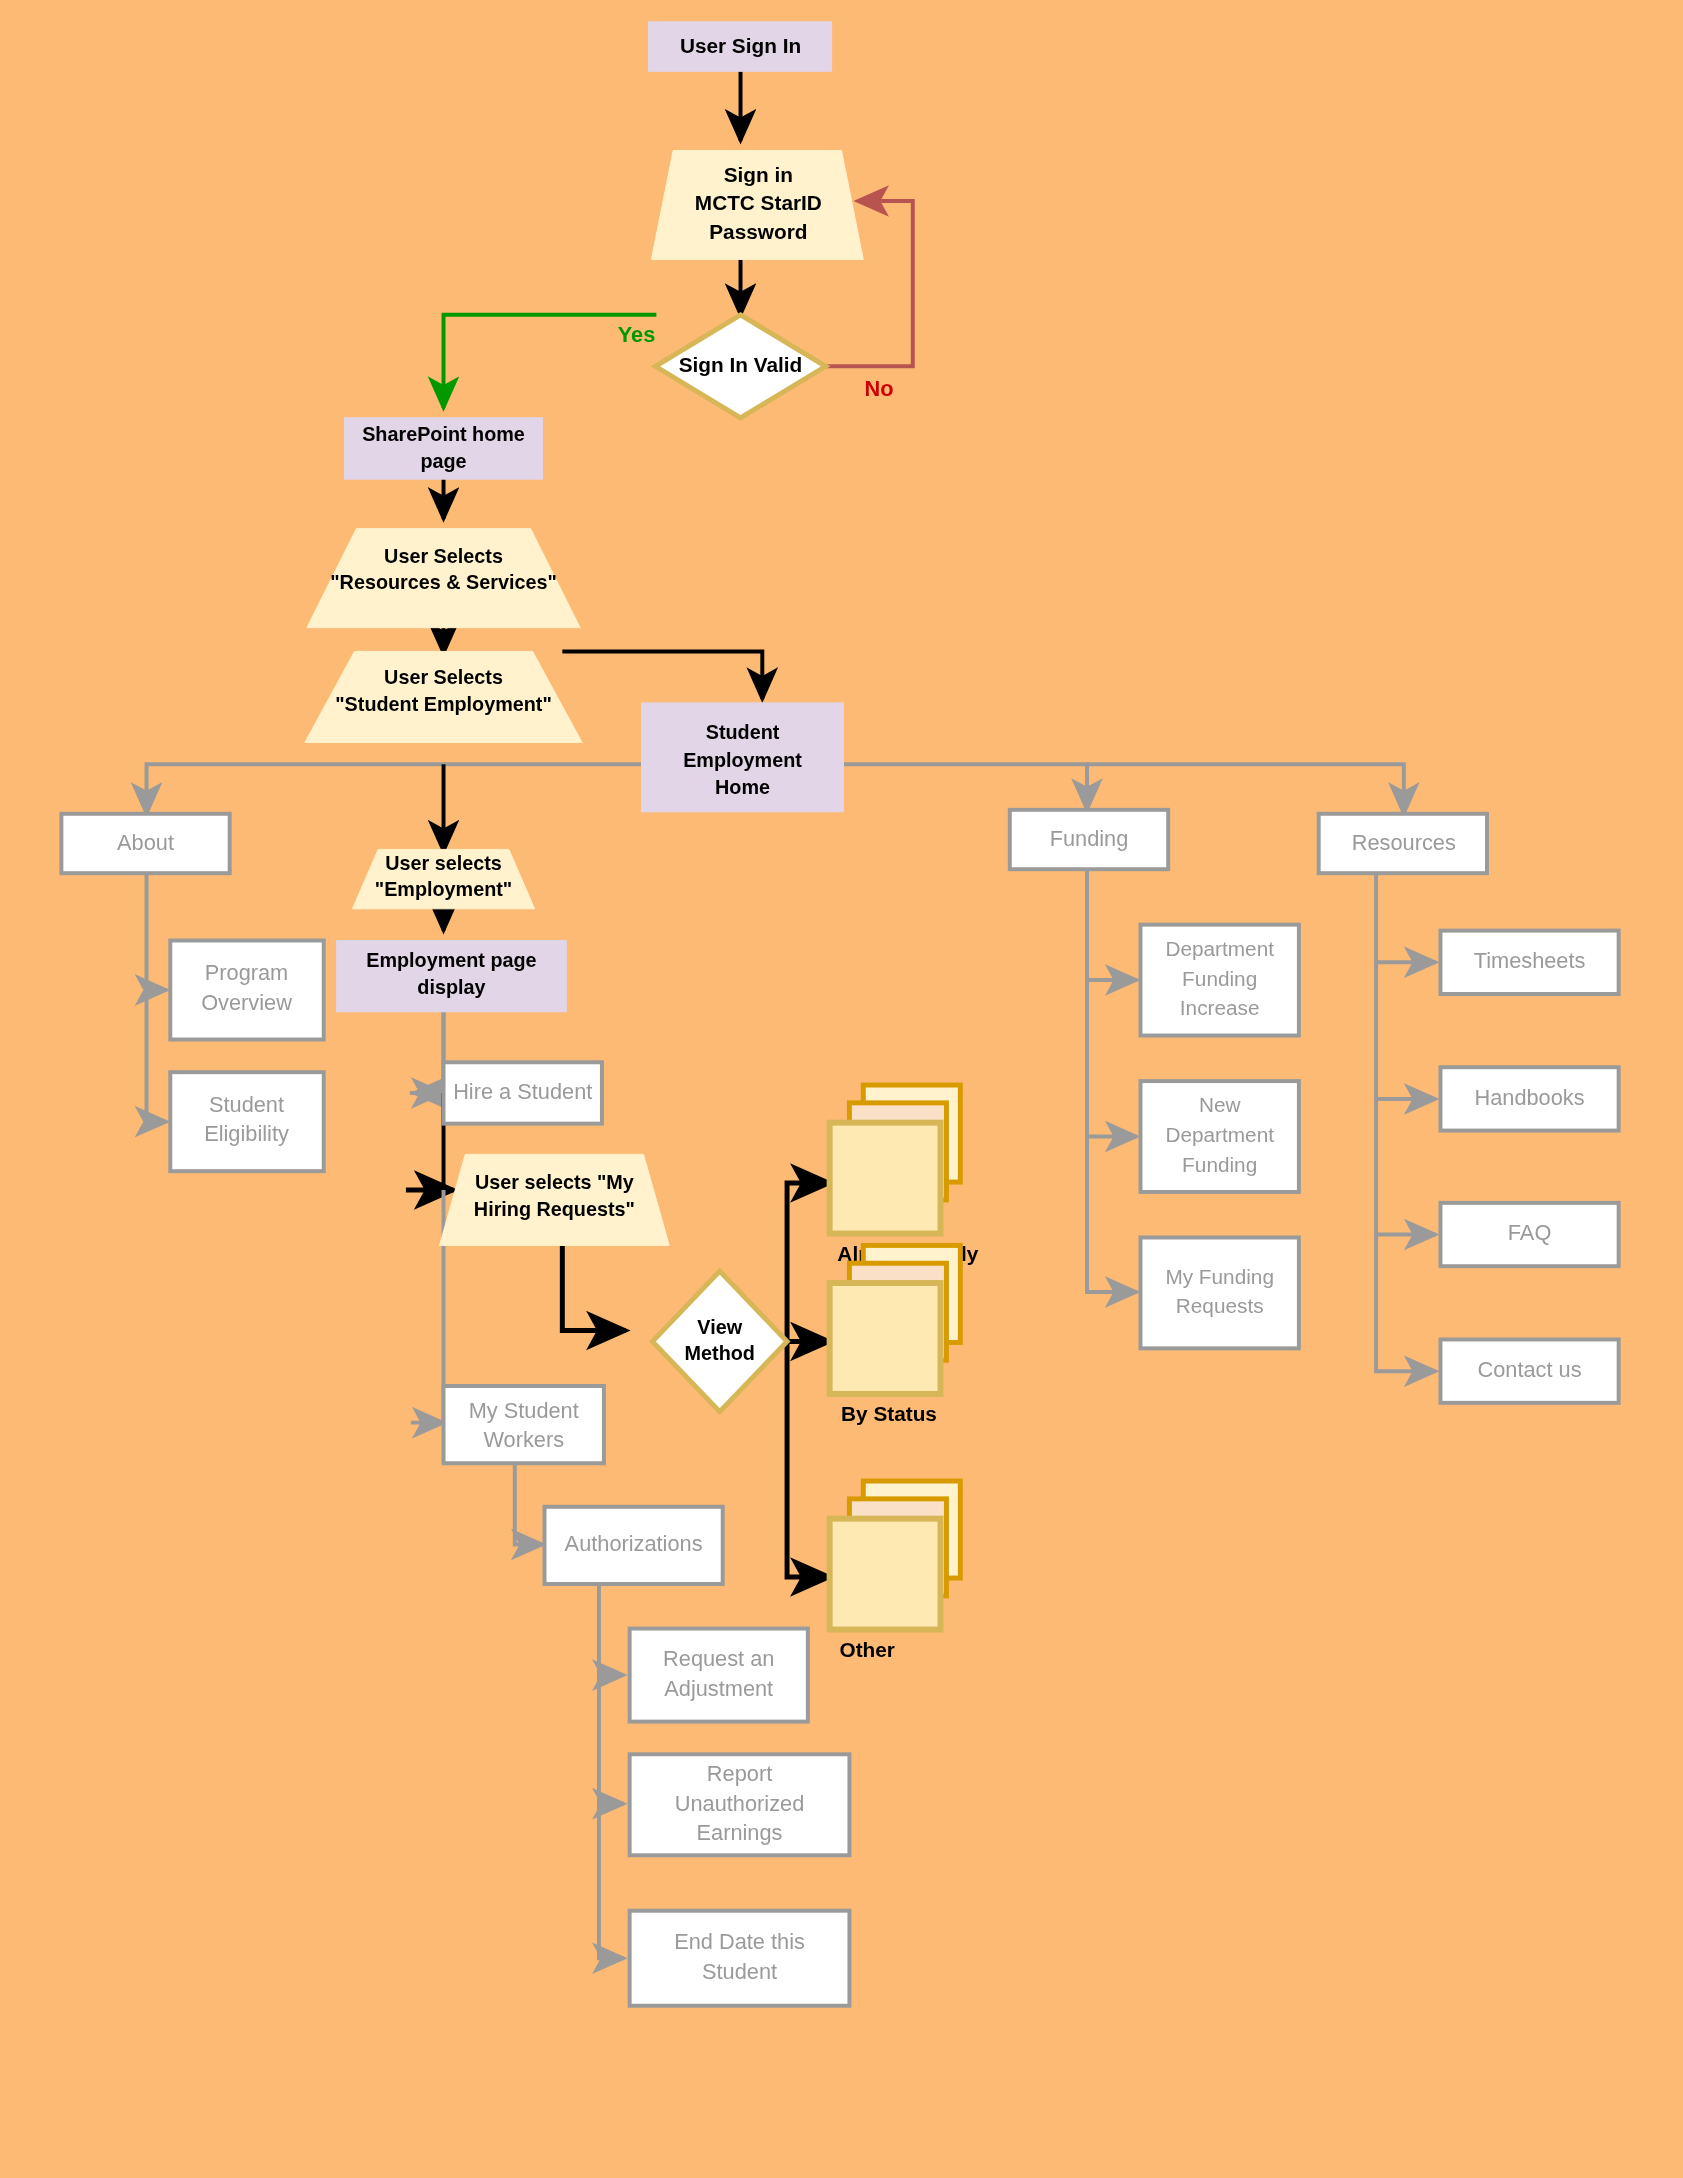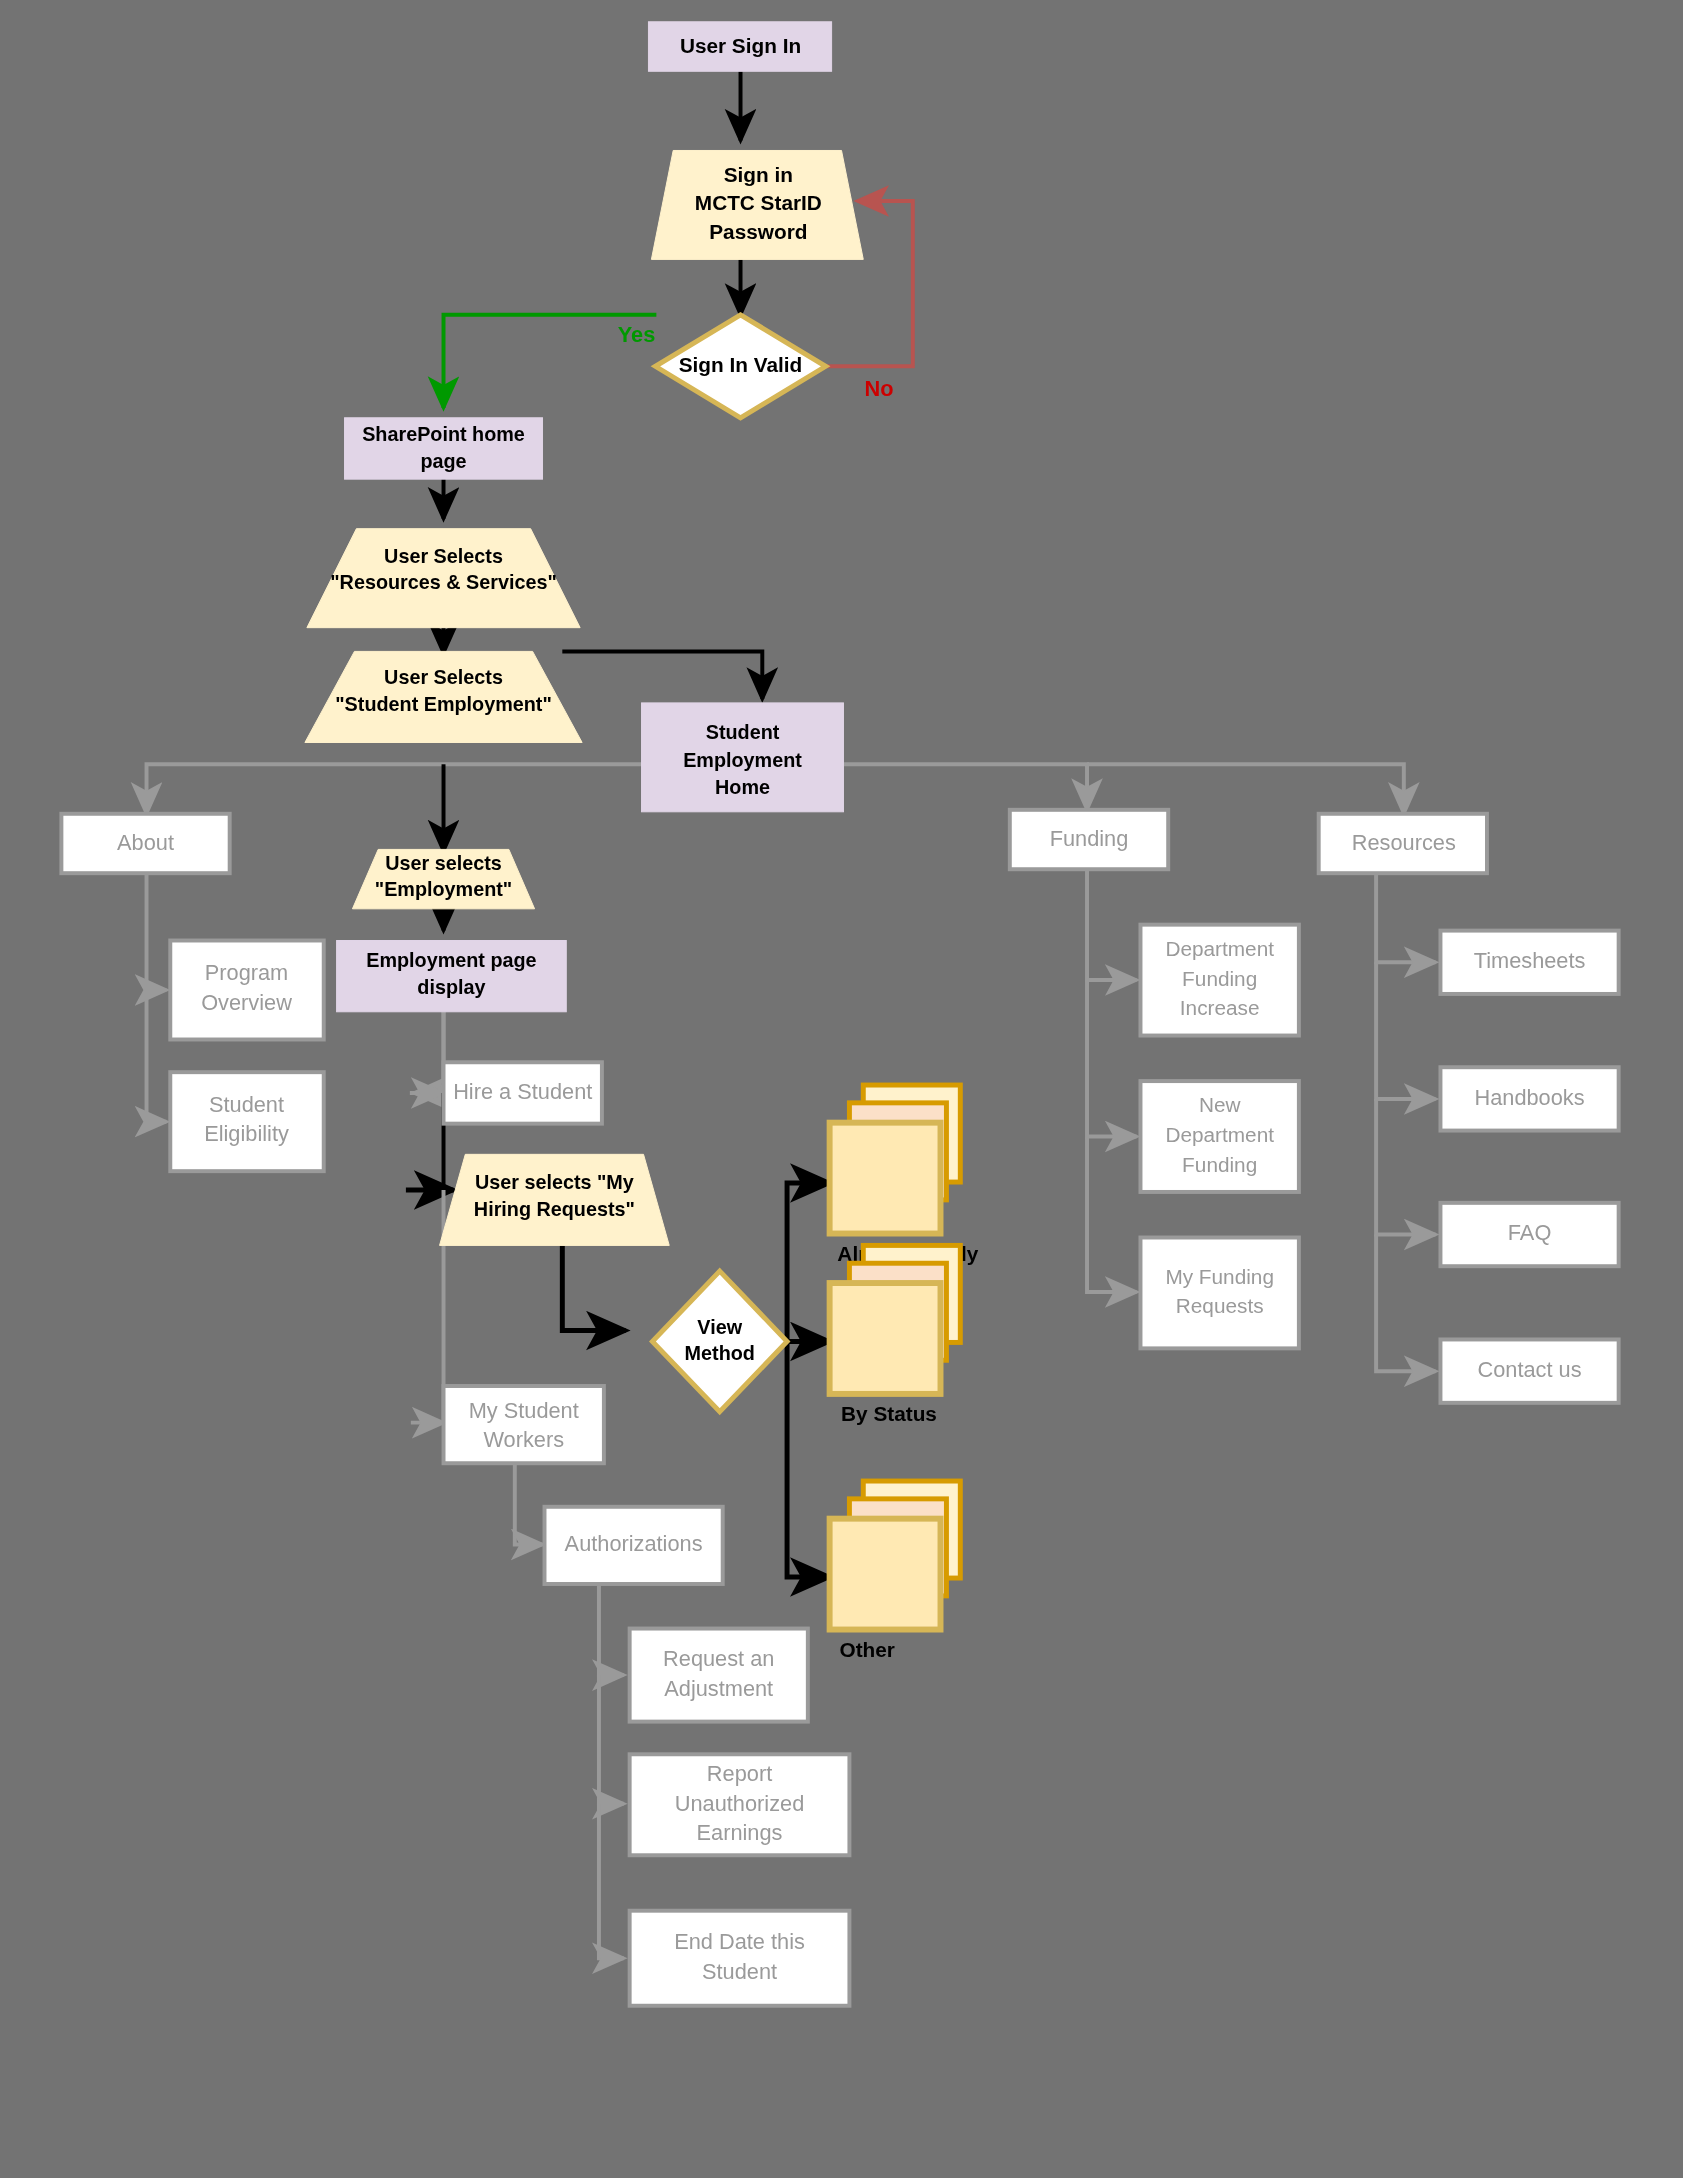--- a/index.html
+++ b/index.html
@@ -1,17 +1,17 @@
 <!DOCTYPE html>
 <html><head>
 <meta charset="utf-8">
 <style>
   html,body{margin:0;padding:0;background:#ffffff;}
   body{width:1683px;height:2178px;font-family:"Liberation Sans",sans-serif;}
-  #stage{position:relative;width:1683px;height:2178px;overflow:hidden;background:#737373;}
+  #stage{position:relative;width:1683px;height:2178px;overflow:hidden;background:#fdba74;}
   svg{display:block;}
   .nodeText{font-family:"Liberation Sans",sans-serif;text-anchor:middle;dominant-baseline:middle;}
   .t-dark{fill:#000000;font-weight:bold;}
   .t-gray{fill:#9a9a9a;font-weight:normal;}
   .t-green{fill:#009900;font-weight:bold;}
   .t-red{fill:#cc0000;font-weight:bold;}
 </style>
 </head>
 <body>
 

